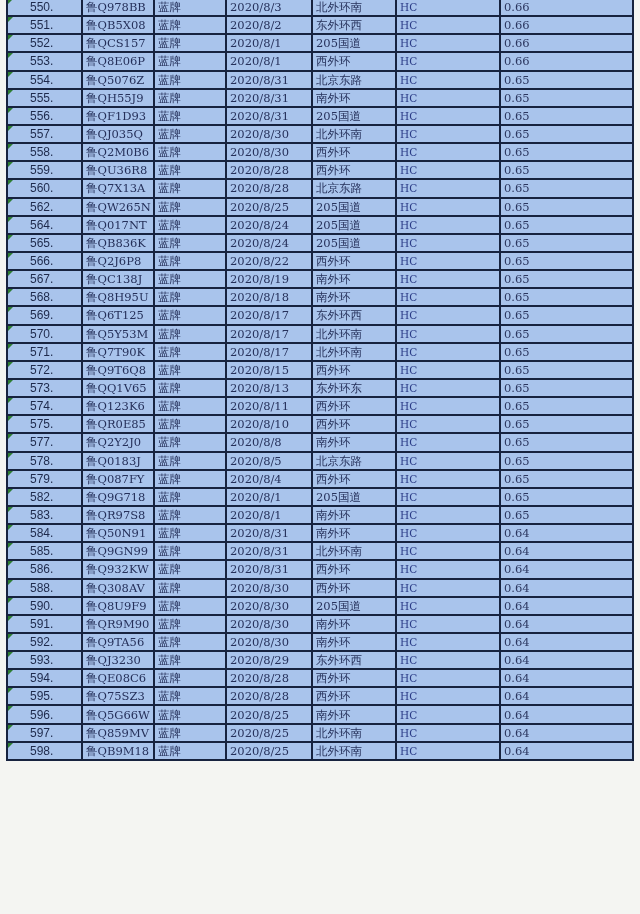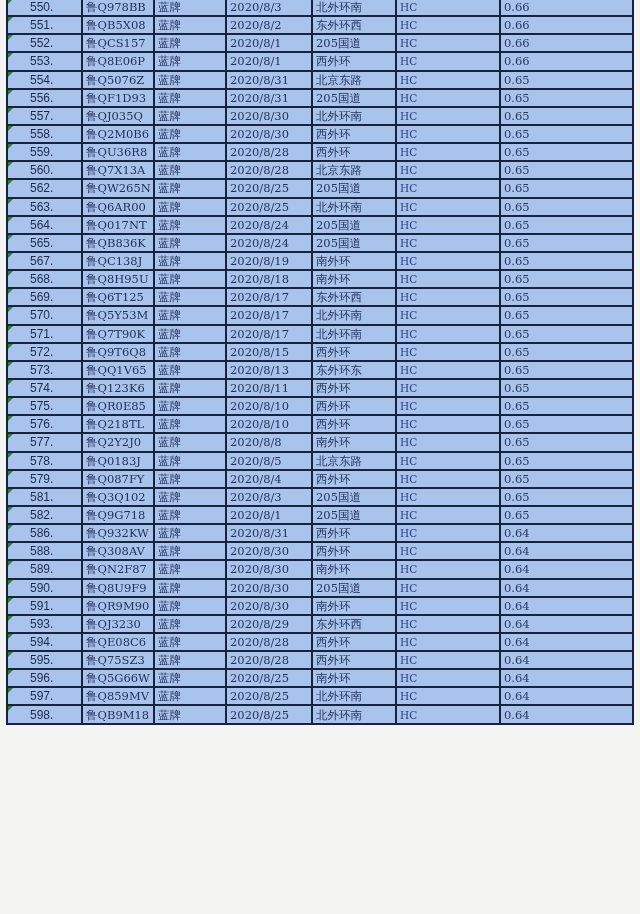--- a/index.html
+++ b/index.html
@@ -120,20 +120,29 @@
         <tr>
           <td class="idx">554.</td>
           <td>鲁Q5076Z</td>
           <td>蓝牌</td>
           <td>2020/8/31</td>
           <td>北京东路</td>
           <td class="hc">HC</td>
           <td class="val">0.65</td>
         </tr>
         <tr>
+          <td class="idx">555.</td>
+          <td>鲁QH55J9</td>
+          <td>蓝牌</td>
+          <td>2020/8/31</td>
+          <td>南外环</td>
+          <td class="hc">HC</td>
+          <td class="val">0.65</td>
+        </tr>
+        <tr>
           <td class="idx">556.</td>
           <td>鲁QF1D93</td>
           <td>蓝牌</td>
           <td>2020/8/31</td>
           <td>205国道</td>
           <td class="hc">HC</td>
           <td class="val">0.65</td>
         </tr>
         <tr>
           <td class="idx">557.</td>
@@ -174,47 +183,47 @@
         <tr>
           <td class="idx">562.</td>
           <td>鲁QW265N</td>
           <td>蓝牌</td>
           <td>2020/8/25</td>
           <td>205国道</td>
           <td class="hc">HC</td>
           <td class="val">0.65</td>
         </tr>
         <tr>
-          <td class="idx">563.</td>
-          <td>鲁Q6AR00</td>
-          <td>蓝牌</td>
-          <td>2020/8/25</td>
-          <td>北外环南</td>
-          <td class="hc">HC</td>
-          <td class="val">0.65</td>
-        </tr>
-        <tr>
           <td class="idx">564.</td>
           <td>鲁Q017NT</td>
           <td>蓝牌</td>
           <td>2020/8/24</td>
           <td>205国道</td>
           <td class="hc">HC</td>
           <td class="val">0.65</td>
         </tr>
         <tr>
           <td class="idx">565.</td>
           <td>鲁QB836K</td>
           <td>蓝牌</td>
           <td>2020/8/24</td>
           <td>205国道</td>
           <td class="hc">HC</td>
           <td class="val">0.65</td>
         </tr>
         <tr>
+          <td class="idx">566.</td>
+          <td>鲁Q2J6P8</td>
+          <td>蓝牌</td>
+          <td>2020/8/22</td>
+          <td>西外环</td>
+          <td class="hc">HC</td>
+          <td class="val">0.65</td>
+        </tr>
+        <tr>
           <td class="idx">567.</td>
           <td>鲁QC138J</td>
           <td>蓝牌</td>
           <td>2020/8/19</td>
           <td>南外环</td>
           <td class="hc">HC</td>
           <td class="val">0.65</td>
         </tr>
         <tr>
           <td class="idx">568.</td>
@@ -282,29 +291,20 @@
         <tr>
           <td class="idx">575.</td>
           <td>鲁QR0E85</td>
           <td>蓝牌</td>
           <td>2020/8/10</td>
           <td>西外环</td>
           <td class="hc">HC</td>
           <td class="val">0.65</td>
         </tr>
         <tr>
-          <td class="idx">576.</td>
-          <td>鲁Q218TL</td>
-          <td>蓝牌</td>
-          <td>2020/8/10</td>
-          <td>西外环</td>
-          <td class="hc">HC</td>
-          <td class="val">0.65</td>
-        </tr>
-        <tr>
           <td class="idx">577.</td>
           <td>鲁Q2Y2J0</td>
           <td>蓝牌</td>
           <td>2020/8/8</td>
           <td>南外环</td>
           <td class="hc">HC</td>
           <td class="val">0.65</td>
         </tr>
         <tr>
           <td class="idx">578.</td>
@@ -318,76 +318,94 @@
         <tr>
           <td class="idx">579.</td>
           <td>鲁Q087FY</td>
           <td>蓝牌</td>
           <td>2020/8/4</td>
           <td>西外环</td>
           <td class="hc">HC</td>
           <td class="val">0.65</td>
         </tr>
         <tr>
-          <td class="idx">581.</td>
-          <td>鲁Q3Q102</td>
-          <td>蓝牌</td>
-          <td>2020/8/3</td>
-          <td>205国道</td>
-          <td class="hc">HC</td>
-          <td class="val">0.65</td>
-        </tr>
-        <tr>
           <td class="idx">582.</td>
           <td>鲁Q9G718</td>
           <td>蓝牌</td>
           <td>2020/8/1</td>
           <td>205国道</td>
           <td class="hc">HC</td>
           <td class="val">0.65</td>
         </tr>
         <tr>
+          <td class="idx">583.</td>
+          <td>鲁QR97S8</td>
+          <td>蓝牌</td>
+          <td>2020/8/1</td>
+          <td>南外环</td>
+          <td class="hc">HC</td>
+          <td class="val">0.65</td>
+        </tr>
+        <tr>
+          <td class="idx">584.</td>
+          <td>鲁Q50N91</td>
+          <td>蓝牌</td>
+          <td>2020/8/31</td>
+          <td>南外环</td>
+          <td class="hc">HC</td>
+          <td class="val">0.64</td>
+        </tr>
+        <tr>
+          <td class="idx">585.</td>
+          <td>鲁Q9GN99</td>
+          <td>蓝牌</td>
+          <td>2020/8/31</td>
+          <td>北外环南</td>
+          <td class="hc">HC</td>
+          <td class="val">0.64</td>
+        </tr>
+        <tr>
           <td class="idx">586.</td>
           <td>鲁Q932KW</td>
           <td>蓝牌</td>
           <td>2020/8/31</td>
           <td>西外环</td>
           <td class="hc">HC</td>
           <td class="val">0.64</td>
         </tr>
         <tr>
           <td class="idx">588.</td>
           <td>鲁Q308AV</td>
           <td>蓝牌</td>
           <td>2020/8/30</td>
           <td>西外环</td>
           <td class="hc">HC</td>
           <td class="val">0.64</td>
         </tr>
         <tr>
-          <td class="idx">589.</td>
-          <td>鲁QN2F87</td>
-          <td>蓝牌</td>
-          <td>2020/8/30</td>
-          <td>南外环</td>
-          <td class="hc">HC</td>
-          <td class="val">0.64</td>
-        </tr>
-        <tr>
           <td class="idx">590.</td>
           <td>鲁Q8U9F9</td>
           <td>蓝牌</td>
           <td>2020/8/30</td>
           <td>205国道</td>
           <td class="hc">HC</td>
           <td class="val">0.64</td>
         </tr>
         <tr>
           <td class="idx">591.</td>
           <td>鲁QR9M90</td>
+          <td>蓝牌</td>
+          <td>2020/8/30</td>
+          <td>南外环</td>
+          <td class="hc">HC</td>
+          <td class="val">0.64</td>
+        </tr>
+        <tr>
+          <td class="idx">592.</td>
+          <td>鲁Q9TA56</td>
           <td>蓝牌</td>
           <td>2020/8/30</td>
           <td>南外环</td>
           <td class="hc">HC</td>
           <td class="val">0.64</td>
         </tr>
         <tr>
           <td class="idx">593.</td>
           <td>鲁QJ3230</td>
           <td>蓝牌</td>

